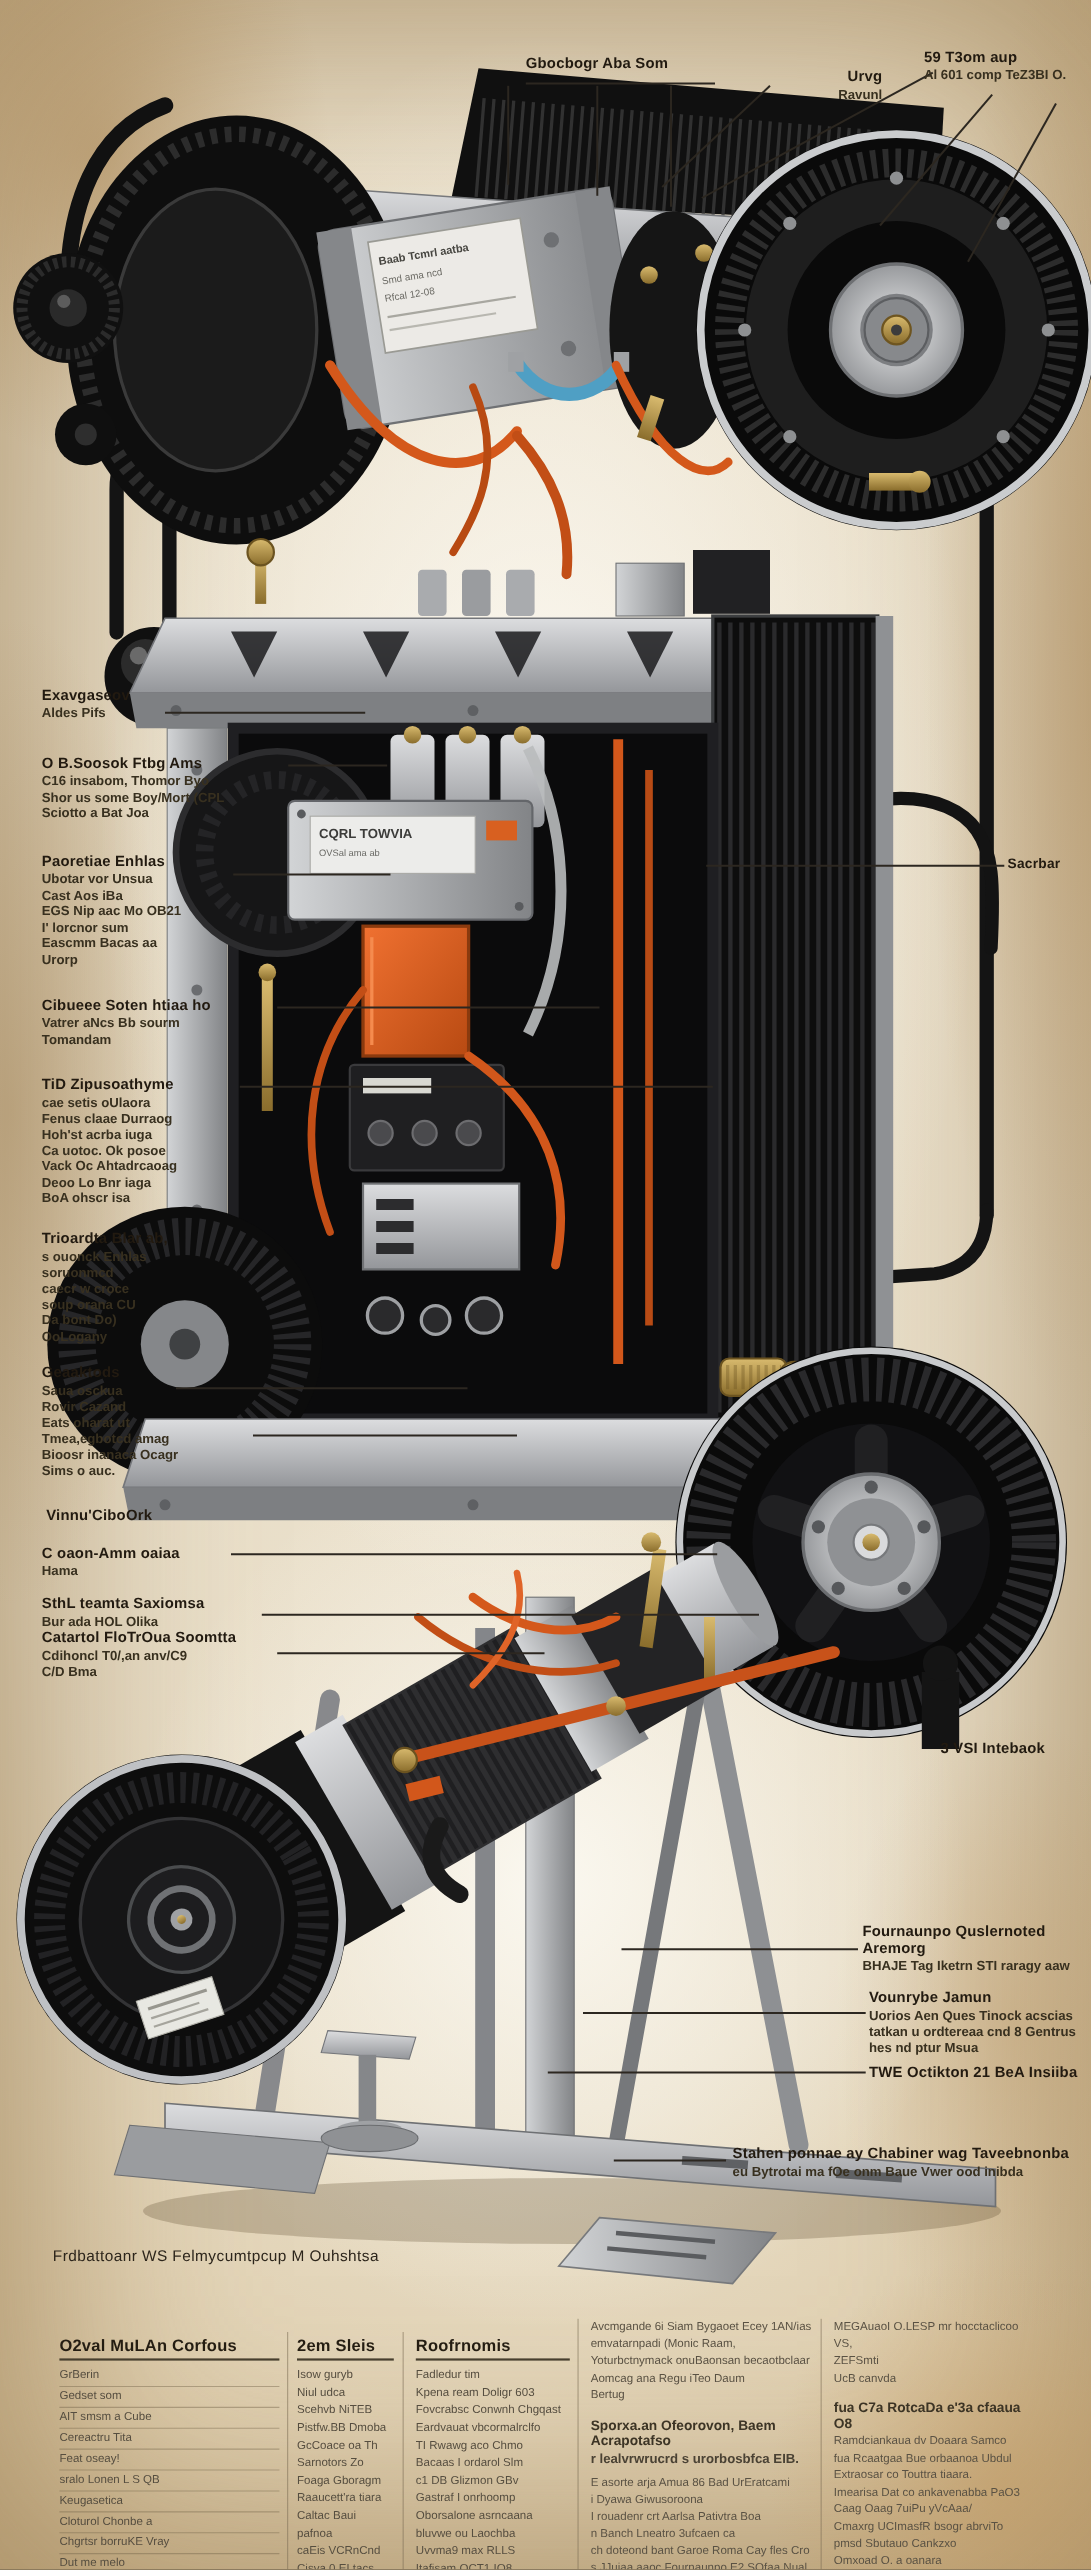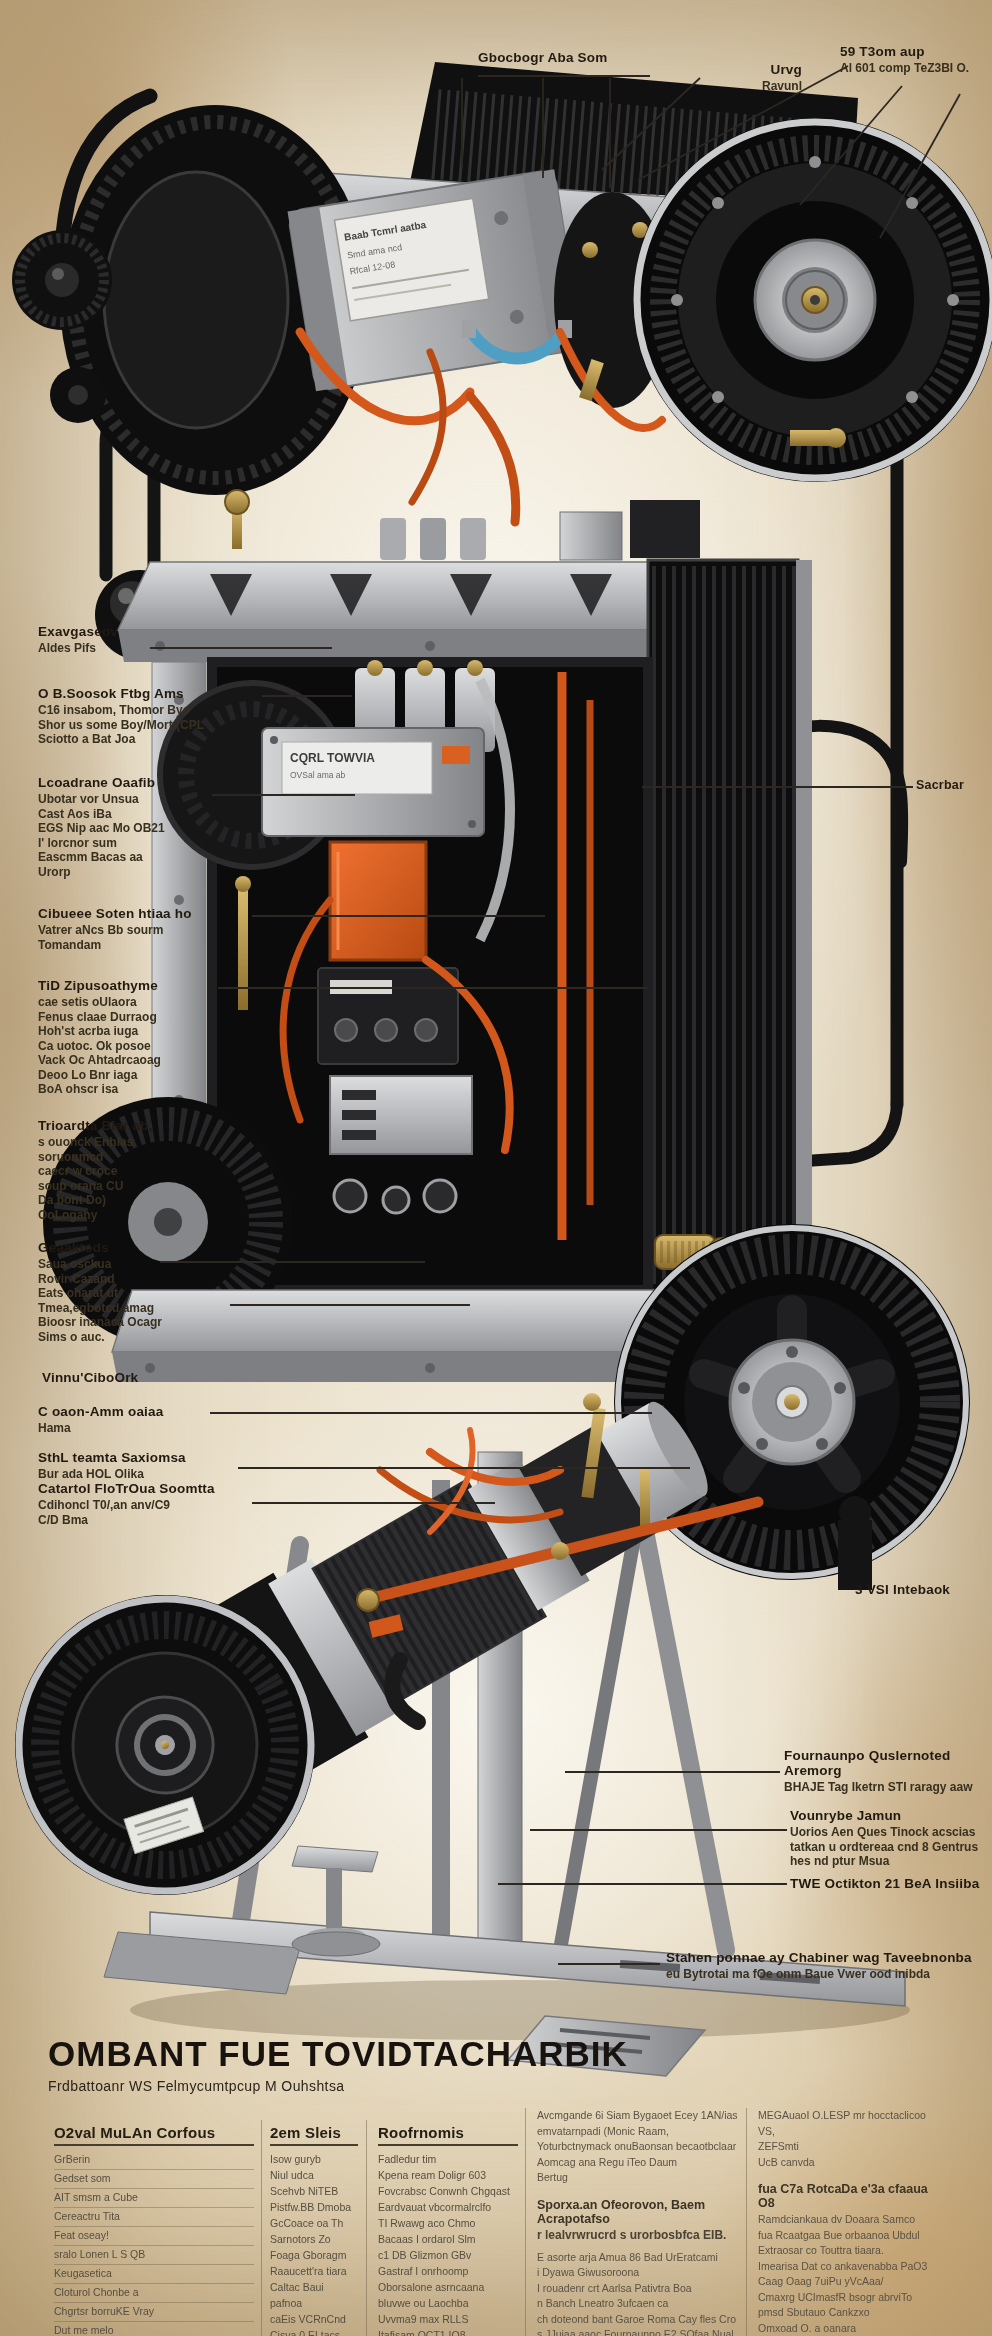--- a/index.html
+++ b/index.html
@@ -362,21 +362,21 @@
     <div class="t">Exavgaseov</div>
     <div class="ln">Aldes Pifs</div>
   </div>
   <div class="co" style="left:38px;top:686px;width:215px;">
     <div class="t">O B.Soosok Ftbg Ams</div>
     <div class="ln">C16 insabom, Thomor Byo
 Shor us some Boy/Mort (CPL
 Sciotto a Bat Joa</div>
   </div>
   <div class="co" style="left:38px;top:775px;width:200px;">
-    <div class="t">Lcoadrane Oaafib</div>
+    <div class="t">Paoretiae Enhlas</div>
     <div class="ln">Ubotar vor Unsua
 Cast Aos iBa
 EGS Nip aac Mo OB21
 I' lorcnor sum
 Eascmm Bacas aa
 Urorp</div>
   </div>
   <div class="co" style="left:38px;top:906px;width:215px;">
     <div class="t">Cibueee Soten htiaa ho</div>
     <div class="ln">Vatrer aNcs Bb sourm
@@ -445,21 +445,20 @@
   </div>
   <div class="co" style="left:790px;top:1876px;width:200px;">
     <div class="t">TWE Octikton 21 BeA Insiiba</div>
   </div>
   <div class="co" style="left:666px;top:1950px;width:330px;">
     <div class="t">Stahen ponnae ay Chabiner wag Taveebnonba</div>
     <div class="ln">eu Bytrotai ma fOe onm Baue Vwer ood inibda</div>
   </div>
 
   <div class="title-block">
-    <div class="main">OMBANT FUE TOVIDTACHARBIK</div>
     <div class="sub">Frdbattoanr WS Felmycumtpcup M Ouhshtsa</div>
   </div>
 
   <div class="divider" style="left:261px;top:2120px;height:216px;"></div>
   <div class="divider" style="left:366px;top:2120px;height:216px;"></div>
   <div class="divider" style="left:525px;top:2108px;height:228px;"></div>
   <div class="divider" style="left:746px;top:2108px;height:228px;"></div>
 
   <div class="col" style="left:54px;top:2124px;width:200px;">
     <div class="hdr">O2val MuLAn Corfous</div>

